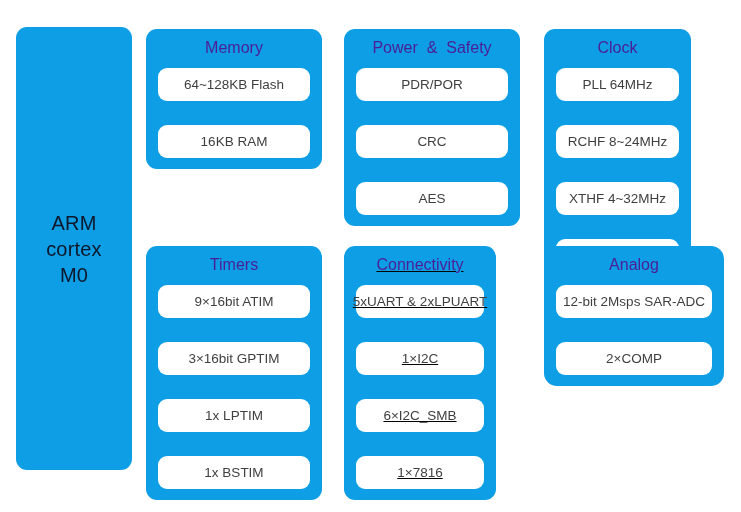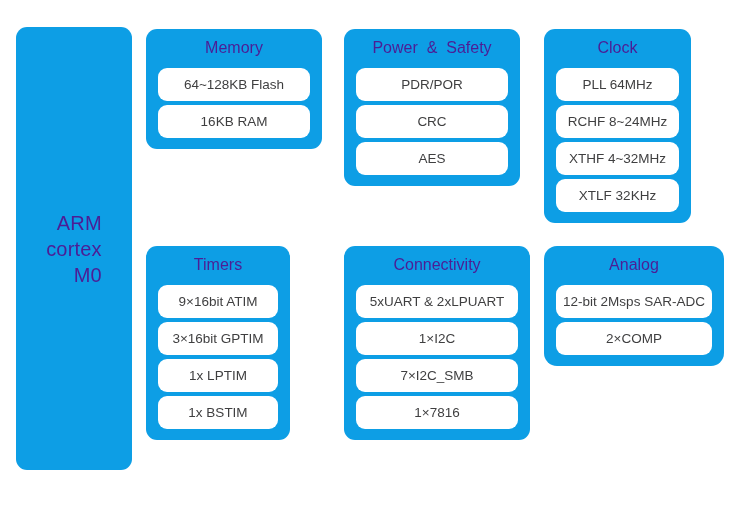--- a/index.html
+++ b/index.html
@@ -27,24 +27,24 @@
     top: 27px;
     width: 116px;
     height: 443px;
     background: #0d9ee5;
     border-radius: 11px;
     display: flex;
     align-items: center;
     justify-content: center;
   }
   .cpu-label {
-    color: #4c1d95;
+    color: #0f172a;
     font-size: 20px;
     line-height: 26px;
-    text-align: right;
+    text-align: center;
     letter-spacing: 0.2px;
   }
   .cpu-label span { display: block; }
 
   
   .group {
     position: absolute;
     background: #0d9ee5;
     border-radius: 11px;
     box-sizing: border-box;
@@ -54,40 +54,40 @@
     color: #4c1d95;
     font-size: 16px;
     line-height: 22px;
     text-align: center;
     margin-bottom: 9px;
     white-space: pre;
   }
   .items {
     display: flex;
     flex-direction: column;
-    gap: 4px;
+    gap: 24px;
   }
   .item {
     background: #ffffff;
     border-radius: 9px;
     height: 33px;
     display: flex;
     align-items: center;
     justify-content: center;
     color: #3f3f40;
     font-size: 13.5px;
     white-space: nowrap;
   }
 
   
   #group-memory       { left: 146px; top: 29px;  width: 176px; }
   #group-power        { left: 344px; top: 29px;  width: 176px; }
   #group-clock        { left: 544px; top: 29px;  width: 147px; }
-  #group-timers       { left: 146px; top: 246px; width: 144px; }
-  #group-connectivity { left: 344px; top: 246px; width: 186px; }
+  #group-timers       { left: 146px; top: 246px; width: 176px; }
+  #group-connectivity { left: 344px; top: 246px; width: 152px; text-decoration: underline; }
   #group-analog       { left: 544px; top: 246px; width: 180px; border-radius: 13px; }
 </style>
 </head>
 <body>
 
 <div class="diagram">
 
   <div class="cpu-block">
     <div class="cpu-label">
       <span>ARM</span>
@@ -131,21 +131,21 @@
       <div class="item">1x LPTIM</div>
       <div class="item">1x BSTIM</div>
     </div>
   </div>
 
   <div class="group" id="group-connectivity">
     <div class="group-title">Connectivity</div>
     <div class="items">
       <div class="item">5xUART &amp; 2xLPUART</div>
       <div class="item">1×I2C</div>
-      <div class="item">7×I2C_SMB</div>
+      <div class="item">6×I2C_SMB</div>
       <div class="item">1×7816</div>
     </div>
   </div>
 
   <div class="group" id="group-analog">
     <div class="group-title">Analog</div>
     <div class="items">
       <div class="item">12-bit 2Msps SAR-ADC</div>
       <div class="item">2×COMP</div>
     </div>

